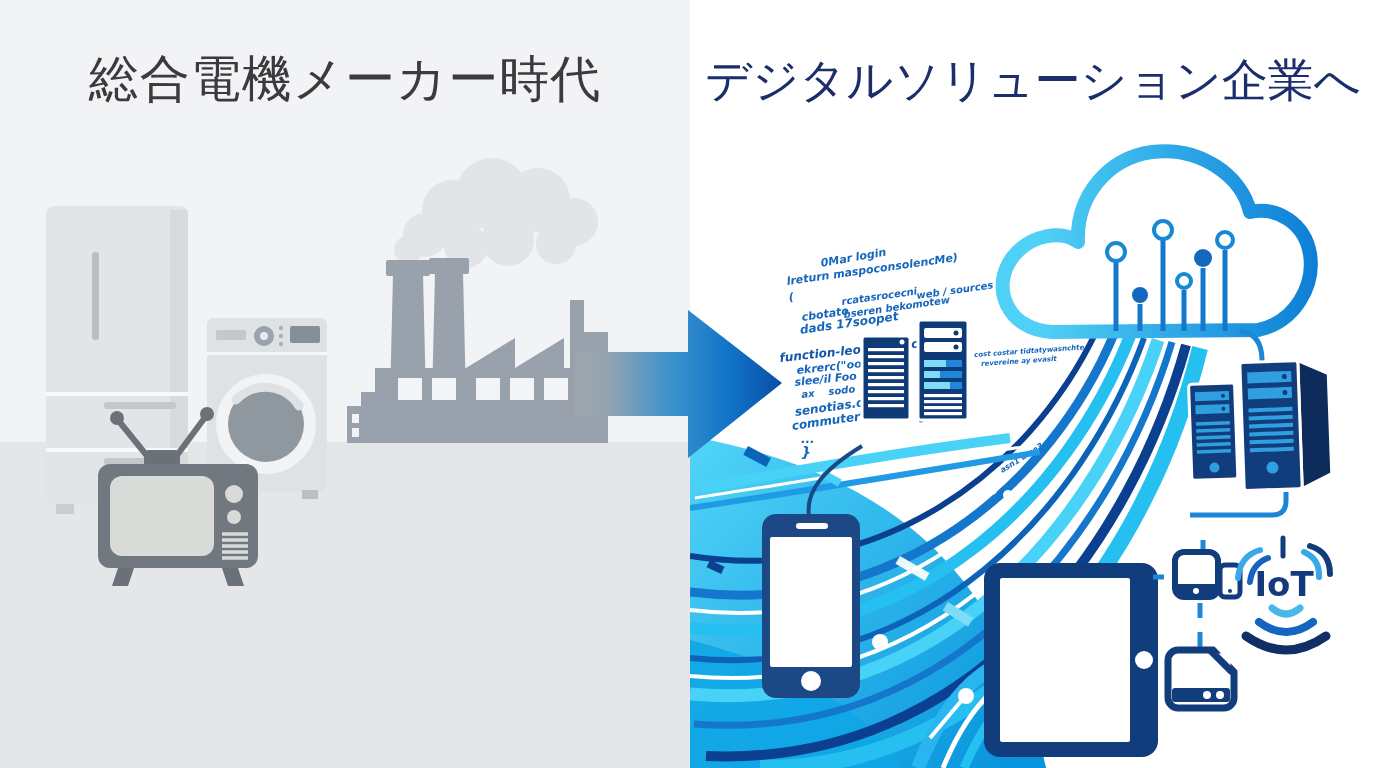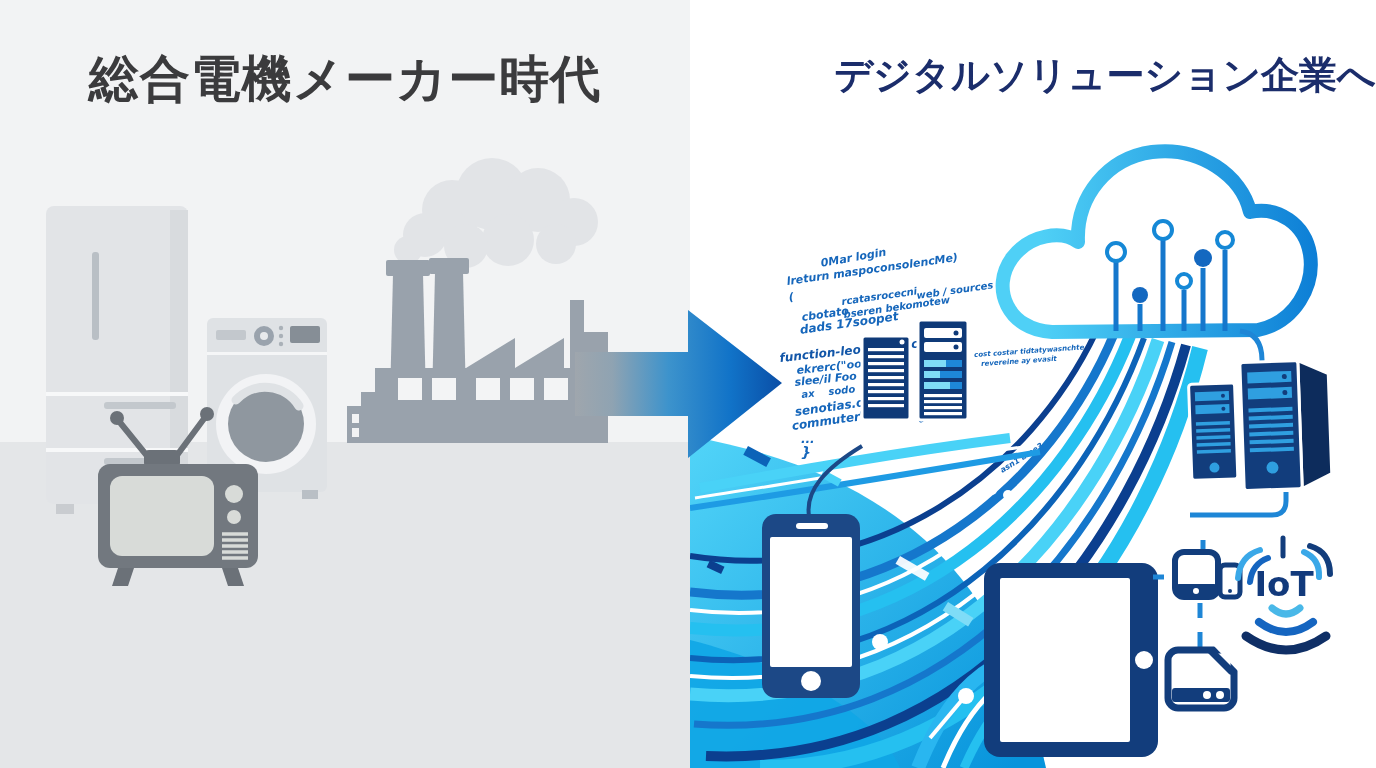--- a/index.html
+++ b/index.html
@@ -4,23 +4,23 @@
 <style>
   html,body{margin:0;padding:0;background:#fff;}
   .canvas{position:relative;width:1376px;height:768px;overflow:hidden;background:#fff;
           font-family:"DejaVu Sans",sans-serif;}
   .left-panel{position:absolute;left:0;top:0;width:690px;height:768px;z-index:0;
     background:linear-gradient(to bottom,#f2f3f4 0,#f2f3f4 442px,#e4e6e8 442px,#e4e6e8 100%);}
   .right-panel{position:absolute;left:690px;top:0;width:686px;height:768px;background:#ffffff;z-index:0;}
   .frag{position:absolute;z-index:1;font-style:italic;font-weight:600;color:#1566bb;
         transform-origin:left top;white-space:pre;line-height:1;}
   svg.art{position:absolute;left:0;top:0;z-index:2;pointer-events:none;}
-  .title{position:absolute;z-index:3;font-weight:700;white-space:nowrap;text-align:center;}
+  .title{position:absolute;z-index:3;font-weight:400;white-space:nowrap;text-align:center;}
   .title-left{left:0;top:46px;width:690px;font-size:50px;color:#3b3b3d;letter-spacing:1px;}
-  .title-right{left:690px;top:50px;width:686px;font-size:38px;color:#1b2d6b;text-align:right;}
+  .title-right{left:690px;top:50px;width:686px;font-size:46px;color:#1b2d6b;}
 </style>
 </head>
 <body>
 
 <div class="canvas">
 
   <div class="left-panel"></div>
   <div class="right-panel"></div>
 
   <span class="frag" style="left:820px;top:258px;font-size:11px;transform:rotate(-10deg)">0Mar login</span>

